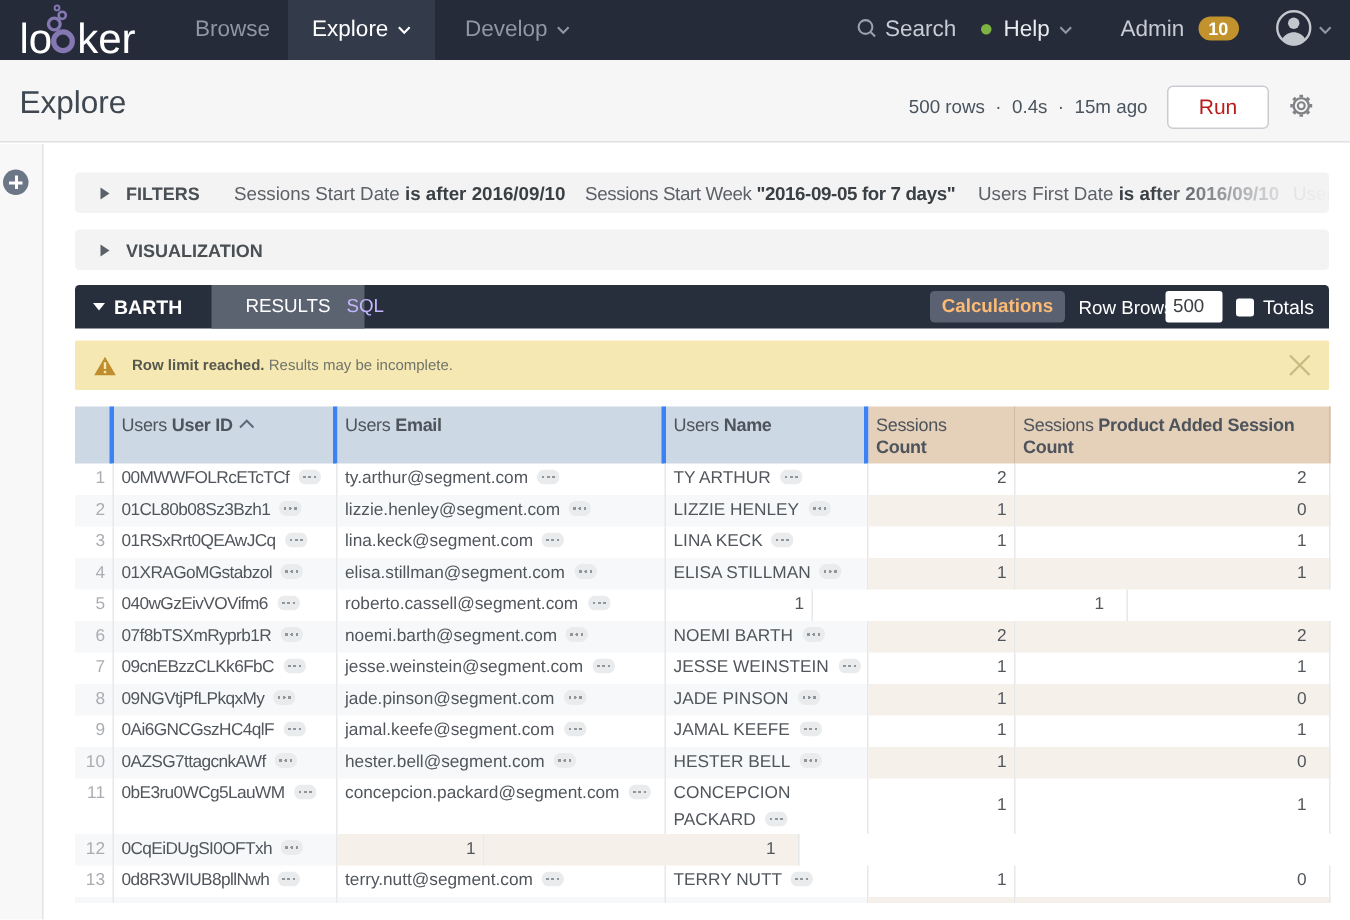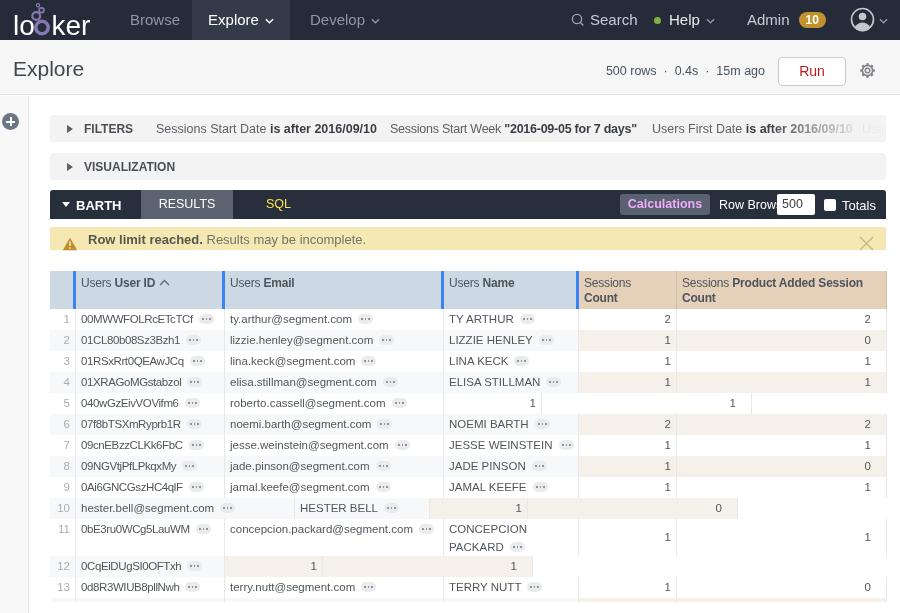--- a/index.html
+++ b/index.html
@@ -28,29 +28,29 @@
 .secbar{position:absolute;left:50px;width:836px;height:27px;background:#f3f3f4;border-radius:3px;font-size:12.5px;color:#4a4f54;overflow:hidden;white-space:nowrap}
 .secbar .arr{position:absolute;left:17px;top:9.5px;width:0;height:0;border-left:6px solid #5a6168;border-top:4px solid transparent;border-bottom:4px solid transparent}
 .secbar .ttl{position:absolute;left:34px;top:50%;transform:translateY(-50%);font-weight:bold;font-size:12px}
 .filt{position:absolute;top:50%;transform:translateY(-50%);color:#5c6166}
 .filt b{color:#3a3f44}
 .fade{position:absolute;right:0;top:0;width:120px;height:27px;background:linear-gradient(to right,rgba(243,243,244,0),rgba(243,243,244,0.85) 70%,rgba(243,243,244,0.97))}
 
 .databar{position:absolute;left:50px;top:190px;width:836px;height:29px;background:#272e3c;border-radius:3px 3px 0 0;color:#fff}
 .databar .arr{position:absolute;left:12px;top:12px;width:0;height:0;border-top:5px solid #fff;border-left:4px solid transparent;border-right:4px solid transparent}
 .databar .dt{position:absolute;left:26px;top:14.5px;transform:translateY(-50%);font-weight:bold;font-size:13px}
-.tab-res{position:absolute;left:91px;top:0;width:92px;height:29px;background:#5b6371;text-align:center;line-height:29px;font-size:12.5px;color:#fff}
-.tab-sql{position:absolute;left:181px;top:0;width:60px;height:29px;text-align:right;line-height:29px;font-size:12.5px;color:#fde047}
-.calcbtn{position:absolute;left:570px;top:4px;width:90px;height:21px;background:#5a6170;border-radius:3px;text-align:center;line-height:21px;font-size:12.5px;font-weight:bold;color:#f0abfc}
+.tab-res{position:absolute;left:91px;top:0;width:102px;height:29px;background:#5b6371;text-align:center;line-height:29px;font-size:12.5px;color:#fff}
+.tab-sql{position:absolute;left:181px;top:0;width:60px;height:29px;text-align:left;line-height:29px;font-size:12.5px;color:#c4b5fd}
+.calcbtn{position:absolute;left:570px;top:4px;width:90px;height:21px;background:#5a6170;border-radius:3px;text-align:center;line-height:21px;font-size:12.5px;font-weight:bold;color:#fdba74}
 .rlim{position:absolute;left:669px;top:14.5px;transform:translateY(-50%);font-size:12.5px}
 .rlinput{position:absolute;left:727px;top:3.5px;width:38px;height:21px;background:#fff;border-radius:2px;color:#3c4043;font-size:12.5px;line-height:21px;padding-left:5px}
 .chk{position:absolute;left:774px;top:8.5px;width:12px;height:12px;background:#fff;border-radius:2px}
 .tot{position:absolute;left:792px;top:14.5px;transform:translateY(-50%);font-size:13px;font-weight:normal}
 
-.warn{position:absolute;left:50px;top:227px;width:836px;height:23px;background:#f6e8b2;border-radius:1px;font-size:13px;color:#70746a}
+.warn{position:absolute;left:50px;top:227px;width:836px;height:33px;background:#f6e8b2;border-radius:1px;font-size:10px;color:#70746a}
 .warn .txt{position:absolute;left:38px;top:50%;transform:translateY(-50%)}
 .warn b{color:#55584e}
 .warn .tri{position:absolute;left:12px;top:10px}
 .warn .x{position:absolute;left:808px;top:8px}
 
 .tbl{position:absolute;left:50px;top:271px;width:837px}
 .tr{display:flex;width:837px}
 .tr>div{flex:none;border-right:1px solid #e7e8ea;font-size:11.5px;letter-spacing:0px;color:#51565c;overflow:hidden;white-space:nowrap}
 .c1{width:26px;text-align:right;padding-right:5px;color:#a9adb2!important}
 .c2{width:149px;padding-left:5px}
@@ -249,20 +249,21 @@
   <div class="tr row">
         <div class="c1">9</div>
         <div class="c2">0Ai6GNCGszHC4qlF<span class="pp"></span></div>
         <div class="c3">jamal.keefe@segment.com<span class="pp"></span></div>
         <div class="c4">JAMAL KEEFE<span class="pp"></span></div>
         <div class="c5">1</div>
         <div class="c6">1</div>
       </div>
   <div class="tr row even">
         <div class="c1">10</div>
+        <div class="c2">0AZSG7ttagcnkAWf<span class="pp"></span></div>
         <div class="c3">hester.bell@segment.com<span class="pp"></span></div>
         <div class="c4">HESTER BELL<span class="pp"></span></div>
         <div class="c5">1</div>
         <div class="c6">0</div>
       </div>
   <div class="tr row dbl">
         <div class="c1">11</div>
         <div class="c2">0bE3ru0WCg5LauWM<span class="pp"></span></div>
         <div class="c3">concepcion.packard@segment.com<span class="pp"></span></div>
         <div class="c4" style="white-space:normal">CONCEPCION PACKARD<span class="pp"></span></div>

